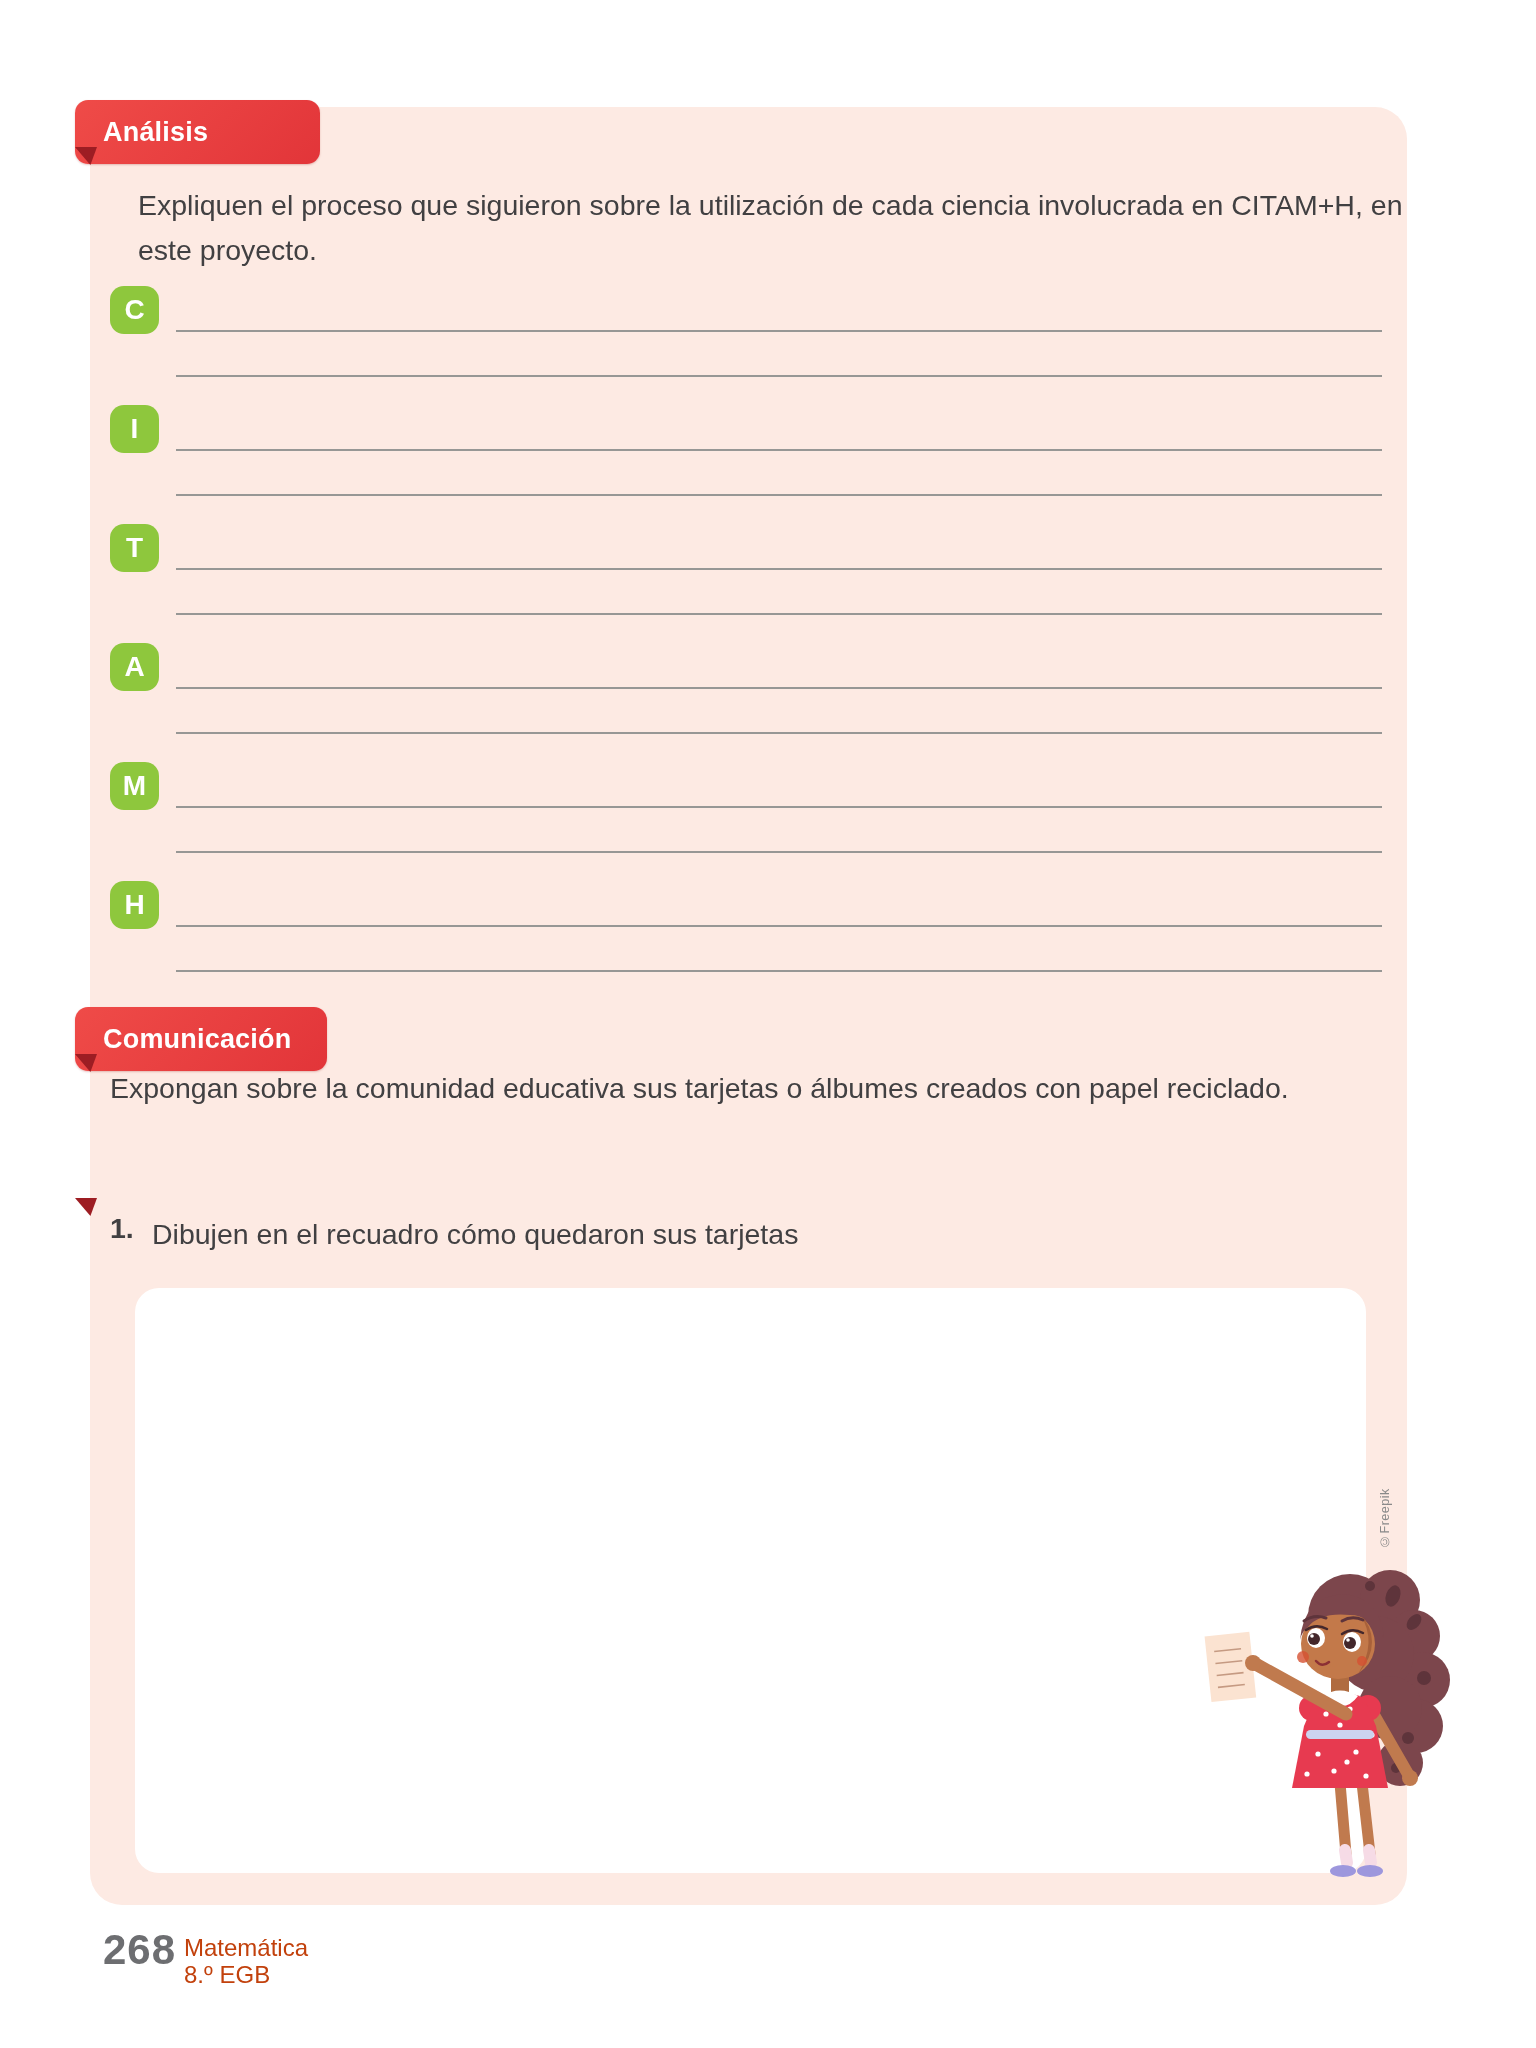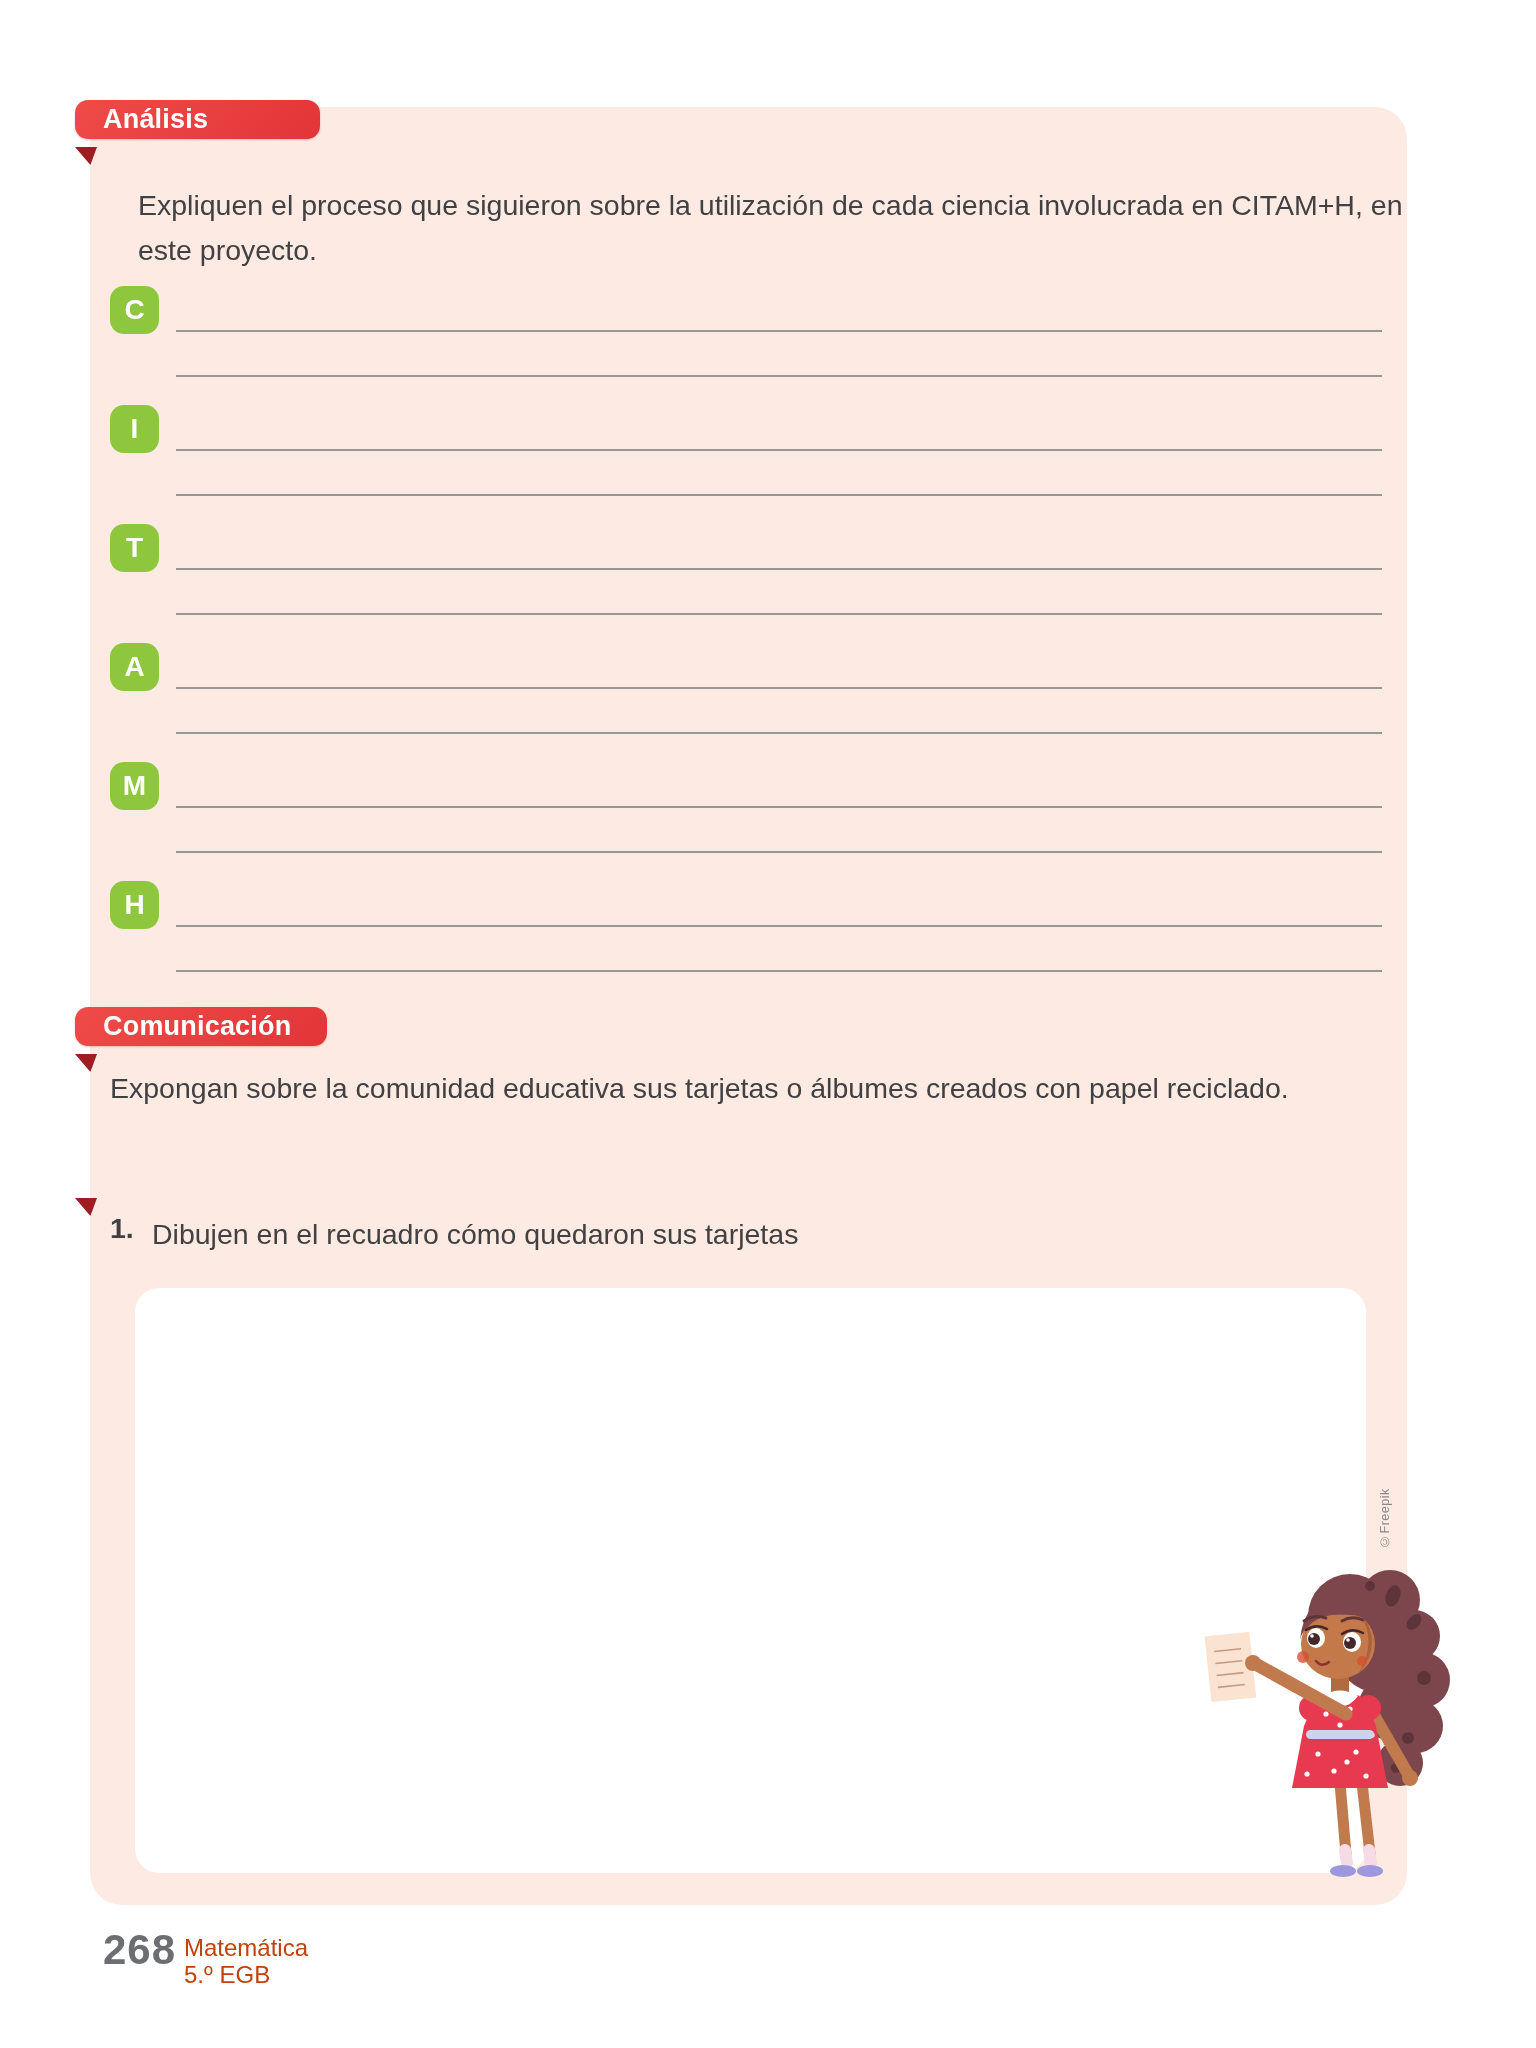--- a/index.html
+++ b/index.html
@@ -2,21 +2,21 @@
 <html><head>
 <meta charset="utf-8">
 <style>
   html,body{margin:0;padding:0;background:#ffffff;}
   #page{position:relative;width:1536px;height:2048px;background:#ffffff;overflow:hidden;
         font-family:"Liberation Sans",sans-serif;}
 
   .panel{position:absolute;left:90px;top:107px;width:1317px;height:1798px;
          background:#fdeae3;border-radius:32px;}
 
-  .ribbon{position:absolute;height:39px;background:linear-gradient(135deg,#ef4b48,#e23539);
+  .ribbon{position:absolute;height:64px;background:linear-gradient(135deg,#ef4b48,#e23539);
           border-radius:13px;display:flex;align-items:center;padding:16px 28px;box-sizing:border-box;
           box-shadow:0 1px 2px rgba(150,30,30,.25);}
   .ribbon span{color:#ffffff;font-weight:bold;font-size:27px;letter-spacing:.2px;white-space:nowrap;}
   .fold{position:absolute;width:22px;height:18px;background:#9d1d23;
         clip-path:polygon(0 0,100% 0,70% 100%);}
 
   .para{position:absolute;color:#414042;font-size:28.5px;line-height:45px;}
 
   .badge{position:absolute;width:49px;height:48px;background:#8ec73d;border-radius:14px;
          color:#ffffff;font-weight:bold;font-size:28px;display:flex;align-items:center;
@@ -172,16 +172,16 @@
         <path d="M16 116 L43 116"></path>
           <path d="M16 128 L43 128"></path>
       </g>
     </g>
     <circle cx="53" cy="105" r="8" fill="#c07a4e"></circle>
   </svg>
 
   <div class="footer-num">268</div>
   <div class="footer-sub">
     <div>Matemática</div>
-    <div>5.º EGB</div>
+    <div>8.º EGB</div>
   </div>
 
 </div>
 
 </body></html>

